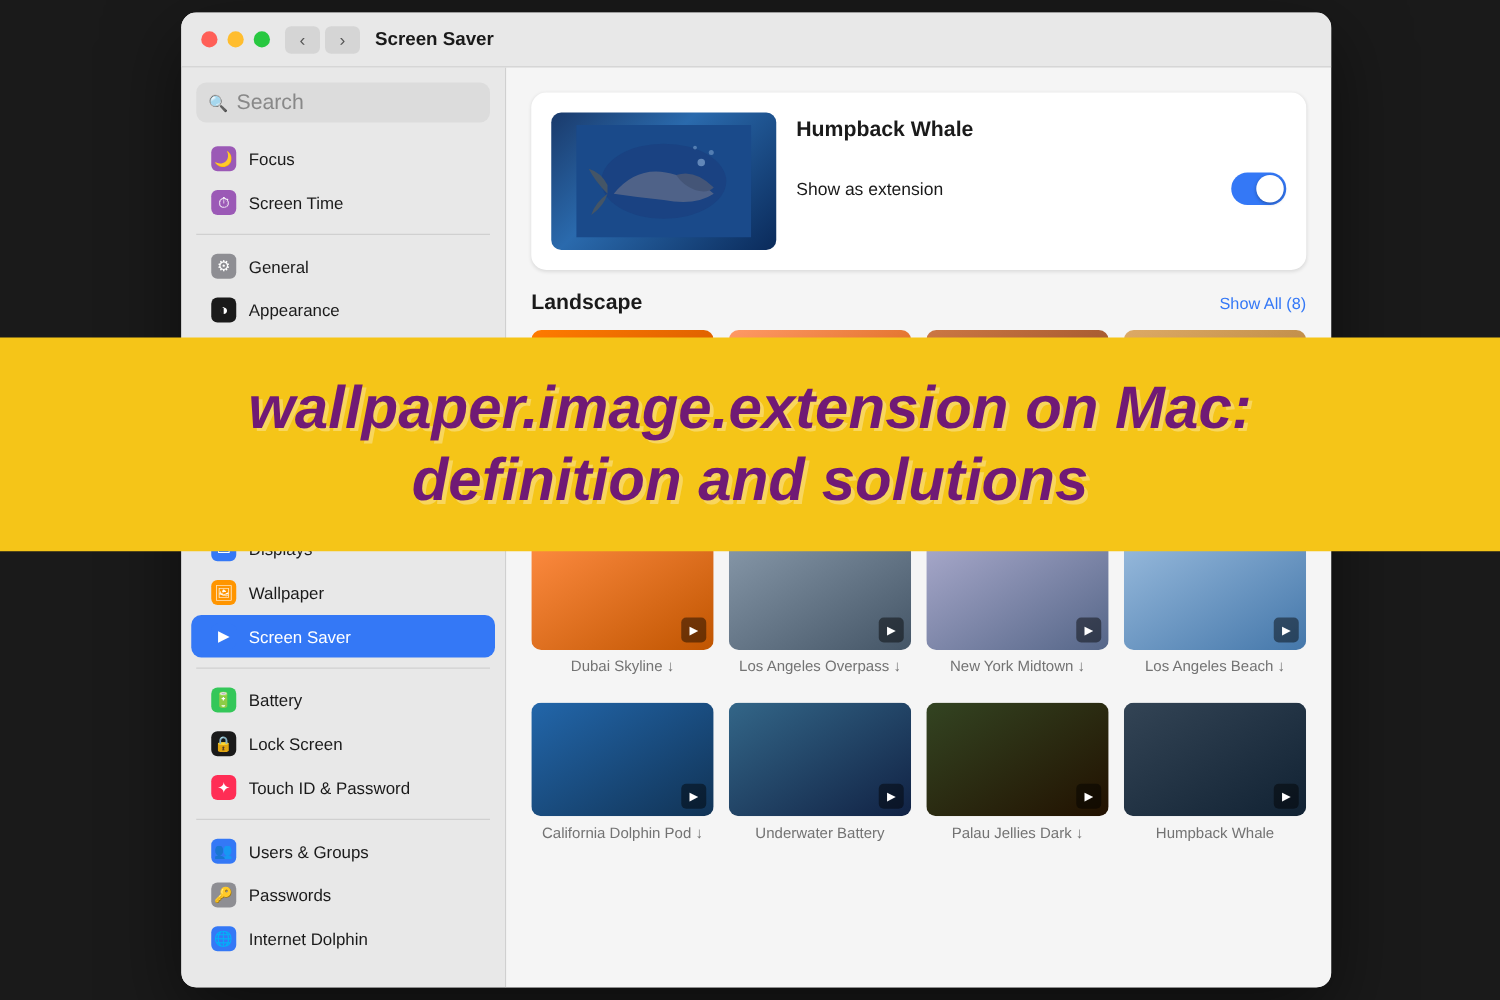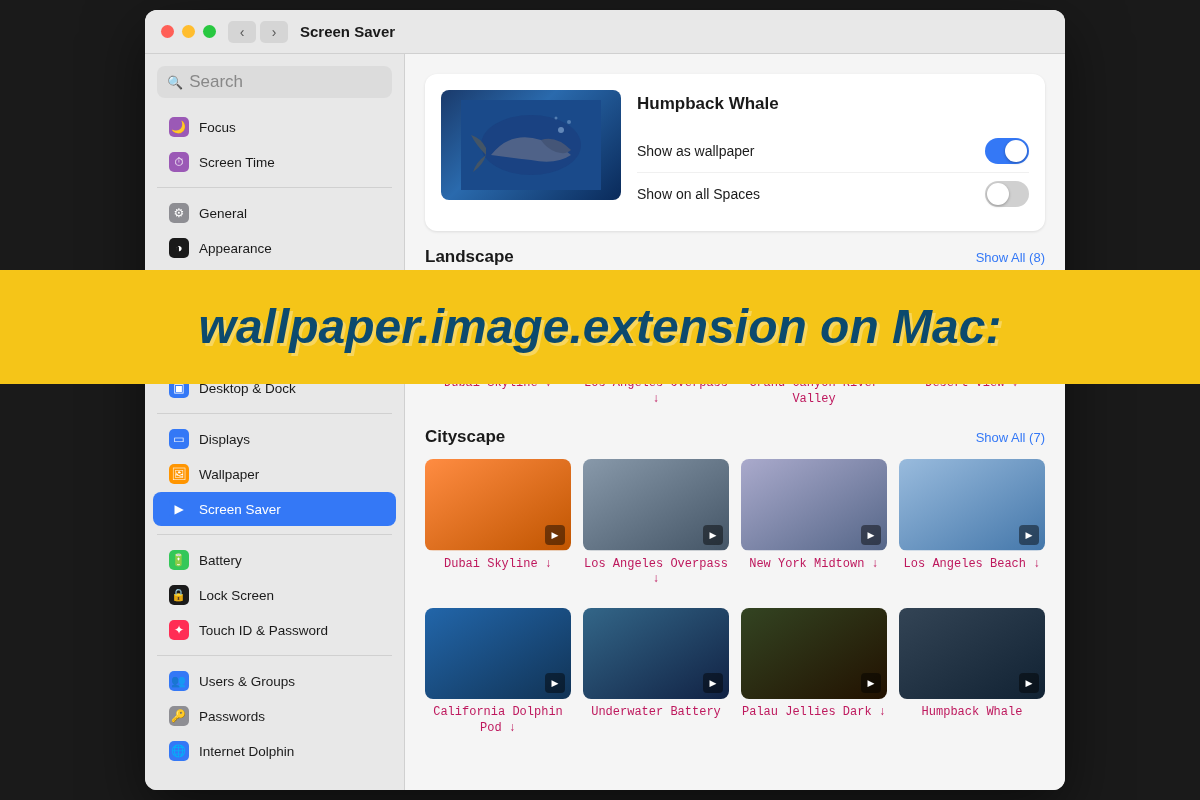--- a/index.html
+++ b/index.html
@@ -302,42 +302,41 @@
       border-radius: 4px;
       display: flex;
       align-items: center;
       justify-content: center;
       color: white;
       font-size: 9px;
     }
 
     .thumb-label {
       font-size: 12px;
-      color: #be185d;
+      color: #737373;
       text-align: center;
       line-height: 1.3;
-      font-family: Liberation Mono, monospace;
     }
 
     
     .banner-overlay {
       position: absolute;
       top: 270px;
       left: 0;
       right: 0;
       background: #f5c518;
       padding: 28px 40px;
       text-align: center;
       z-index: 10;
     }
 
     .banner-text {
       font-size: 48px;
       font-weight: 900;
-      color: #0c4a6e;
+      color: #701a75;
       text-shadow: 3px 3px 0 rgba(255,255,255,0.3);
       line-height: 1.2;
       font-style: italic;
     }
 
     .sidebar-separator {
       height: 1px;
       background: #d0d0d0;
       margin: 8px 12px;
     }
@@ -459,28 +458,22 @@
             <path d="M25 55 Q15 62 12 72 Q22 65 25 55Z" fill="#445566"></path>
 
             <circle cx="100" cy="30" r="3" fill="#aaccee" opacity="0.5"></circle>
             <circle cx="108" cy="22" r="2" fill="#aaccee" opacity="0.4"></circle>
             <circle cx="95" cy="18" r="1.5" fill="#aaccee" opacity="0.4"></circle>
           </svg>
         </div>
         <div class="saver-options">
           <div class="saver-name">Humpback Whale</div>
           <div class="option-row">
-            <span class="option-label">Show as wallpaper</span>
+            <span class="option-label">Show as extension</span>
             <div class="toggle on">
-              <div class="toggle-knob"></div>
-            </div>
-          </div>
-          <div class="option-row">
-            <span class="option-label">Show on all Spaces</span>
-            <div class="toggle off">
               <div class="toggle-knob"></div>
             </div>
           </div>
         </div>
       </div>
 
       <div id="sections-container">
           <div class="section">
             <div class="section-header">
               <span class="section-title">Landscape</span>
@@ -645,13 +638,14 @@
               </div>
             </div>
           </div>
         </div>
     </div>
   </div>
 </div>
 
 <div class="banner-overlay">
   <div class="banner-text">wallpaper.image.extension on Mac:</div>
+  <div class="banner-text">definition and solutions</div>
 </div>
 
 </body></html>

